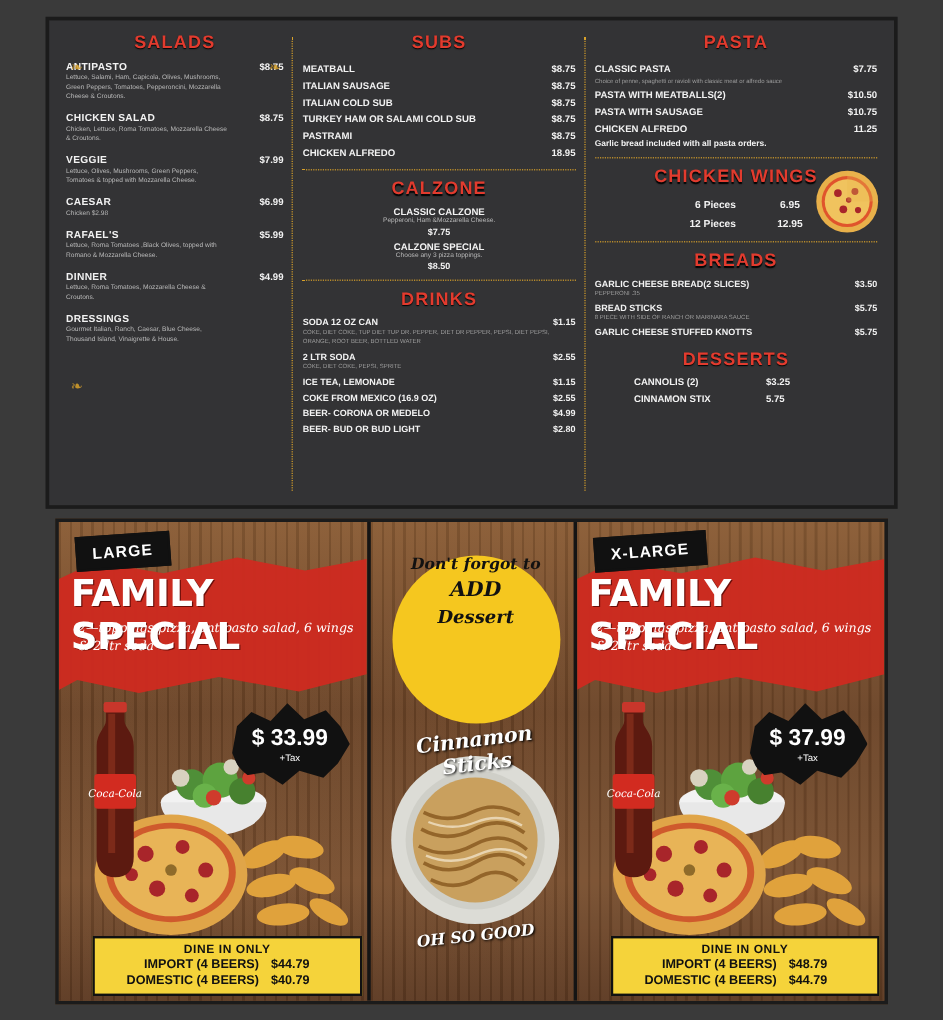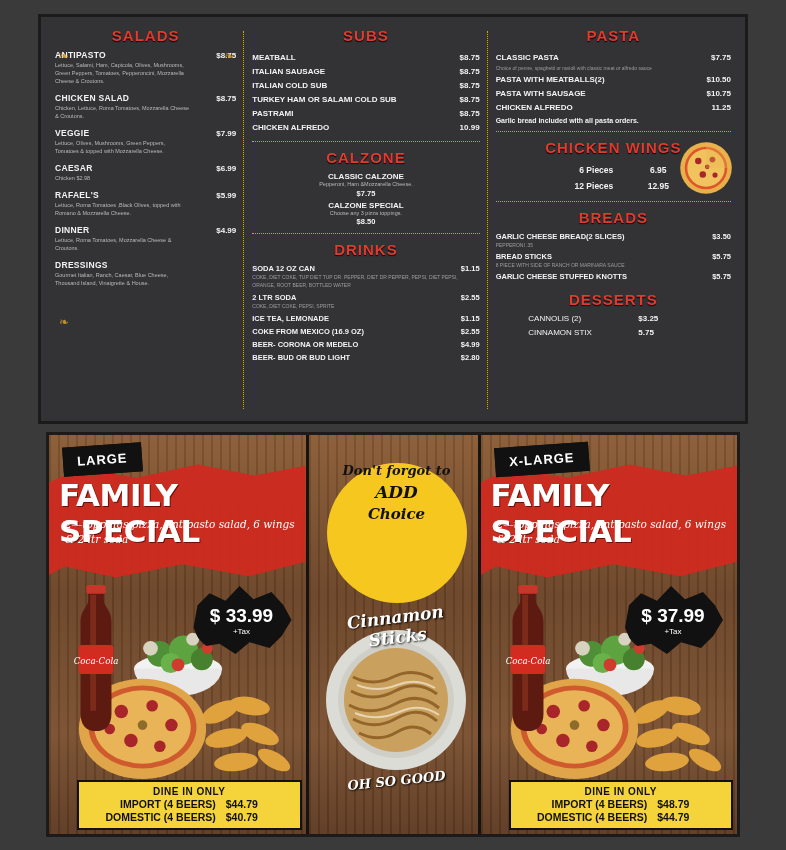--- a/index.html
+++ b/index.html
@@ -84,21 +84,21 @@
   .drink-row .n { font-size: 7.5px; font-weight: bold; }
   .drink-row .p { font-size: 7.5px; font-weight: bold; }
   .drink-desc { color: #9d9d9d; font-size: 5px; line-height: 1.45; margin-top: 1px; }
 
   .bread-row { display: flex; justify-content: space-between; color: #f2f2f2; margin-top: 4px;}
   .bread-row .n { font-size: 7.5px; font-weight: bold; }
   .bread-row .p { font-size: 7.5px; font-weight: bold; }
   .bread-desc { color: #9d9d9d; font-size: 5px; margin-top: 1px; }
 
   .dess-row { display: flex; justify-content: center; color: #f2f2f2; margin-top: 5px; }
-  .dess-row .n { font-size: 8px; font-weight: normal; width: 110px; text-align: left; }
+  .dess-row .n { font-size: 8px; font-weight: bold; width: 110px; text-align: left; }
   .dess-row .p { font-size: 8px; font-weight: bold; width: 60px; text-align: left; }
 
   
   .leaf { position: absolute; color: #d8a12a; font-size: 12px; opacity: .85; }
 
   
   .pizza {
     position: absolute; right: 6px; top: 122px;
     width: 66px; height: 58px;
   }
@@ -306,21 +306,21 @@
           <div class="sub-row">
             <span class="n">TURKEY HAM OR SALAMI COLD SUB</span>
             <span class="p">$8.75</span>
           </div>
           <div class="sub-row">
             <span class="n">PASTRAMI</span>
             <span class="p">$8.75</span>
           </div>
           <div class="sub-row">
             <span class="n">CHICKEN ALFREDO</span>
-            <span class="p">10.99</span>
+            <span class="p">18.95</span>
           </div>
         </div>
 
         <div class="dotted-h"></div>
 
         <div class="sec-title">CALZONE</div>
         <div class="center-item">
           <div class="n">CLASSIC CALZONE</div>
           <div class="d">Pepperoni, Ham &amp;Mozzarella Cheese.</div>
           <div class="p">$7.75</div>
@@ -530,21 +530,21 @@
           <span class="lbl">DOMESTIC (4 BEERS)</span>
           <span class="val">$40.79</span>
         </div>
       </div>
     </div>
 
     <div class="panel center">
       <div class="yellow-circle">
         <div class="yc-l1">Don't forgot to</div>
         <div class="yc-l2">ADD</div>
-        <div class="yc-l3">Choice</div>
+        <div class="yc-l3">Dessert</div>
       </div>
 
       <svg class="plate" viewBox="0 0 150 150">
         <circle cx="75" cy="75" r="70" fill="#dcdcd6"></circle>
         <circle cx="75" cy="75" r="58" fill="#cfcfc8"></circle>
         <circle cx="75" cy="75" r="52" fill="#c9a05e"></circle>
         <g stroke="#8a5b22" stroke-width="3" fill="none" opacity=".85">
           <path d="M32 52 q20 10 40 0 t40 2"></path>
           <path d="M30 66 q22 12 44 0 t42 3"></path>
           <path d="M28 80 q22 12 46 -1 t44 4"></path>

